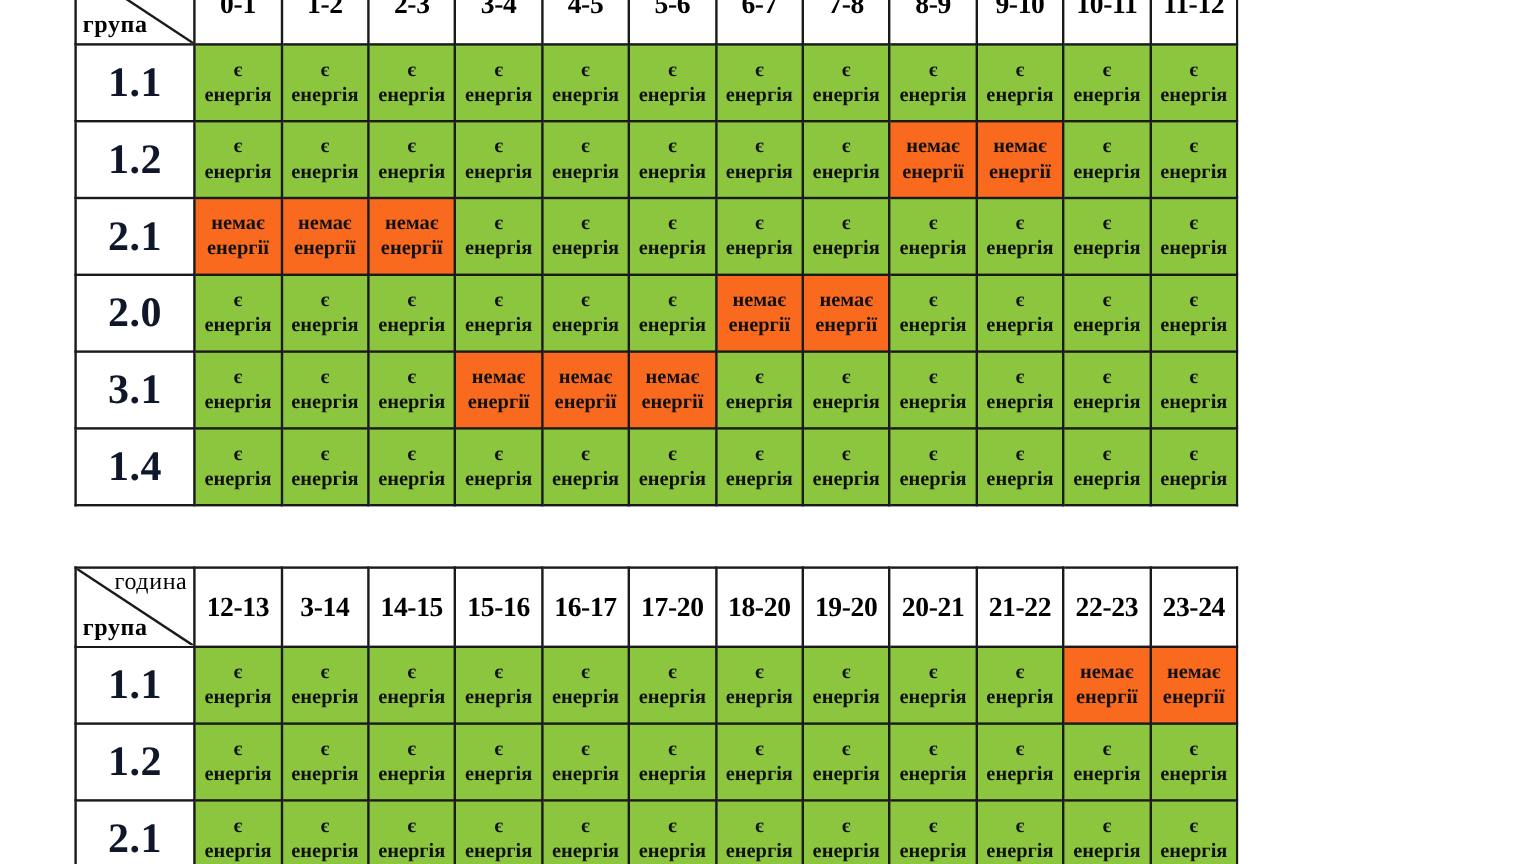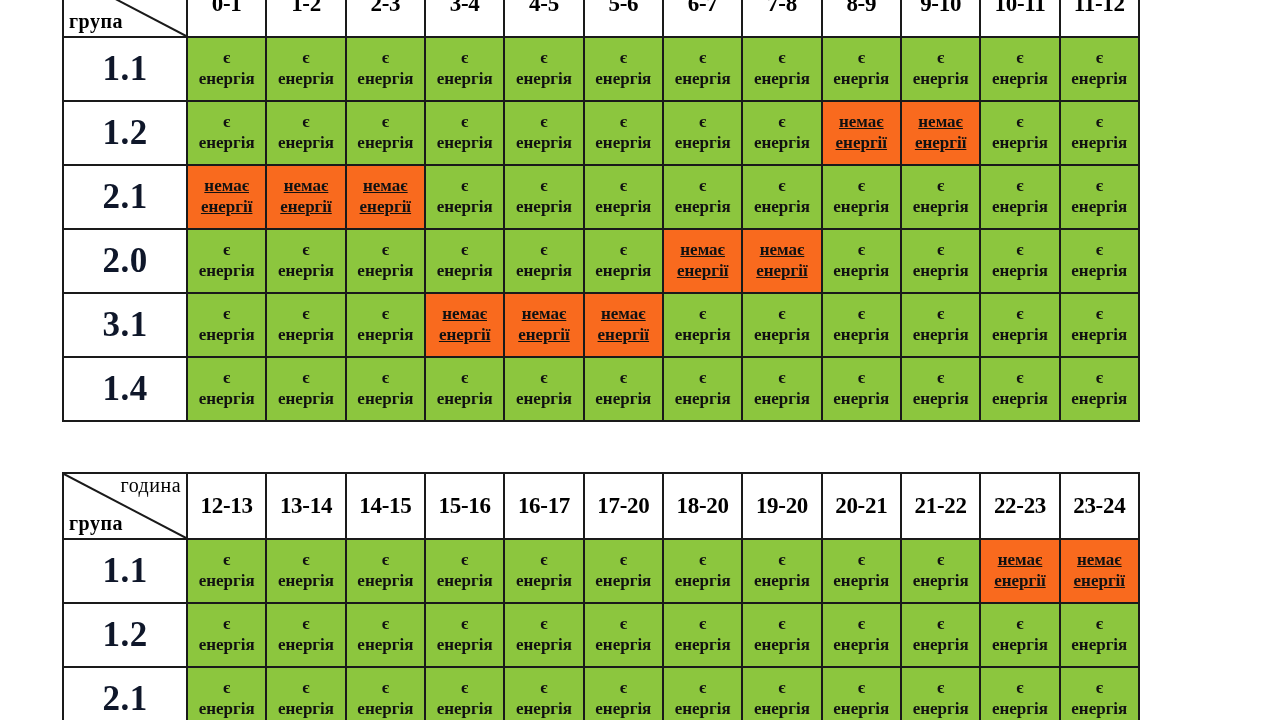--- a/index.html
+++ b/index.html
@@ -13,21 +13,21 @@
   }
   body {
     font-family: "Liberation Serif", "DejaVu Serif", serif;
     position: relative;
   }
 
   .sheet {
     position: absolute;
     left: 0;
     top: 0;
-    width: 1140px;
+    width: 1032px;
     height: 720px;
     overflow: hidden;
   }
 
   
   .schedule-table {
     position: absolute;
     border-collapse: collapse;
     table-layout: fixed;
     background: #ffffff;
@@ -114,21 +114,21 @@
     font-size: 17px;
     font-weight: bold;
     color: #111111;
     line-height: 1.22;
     padding: 2px 0 2px 0;
   }
   .status-cell .line1 { display: block; font-size: 17px; }
   .status-cell .line2 { display: block; font-size: 17px; }
 
   .status-cell.state-on  { background: #8CC63E; }
-  .status-cell.state-off { background: #F96A1E; text-decoration: underline; }
+  .status-cell.state-off { background: #F96A1E; }
 </style>
 </head>
 <body>
 
 <div class="sheet">
   <table class="schedule-table" id="table-block-1">
       <thead>
         <tr>
           <th class="corner-cell">
             <svg class="corner-diagonal" viewBox="0 0 146 64" preserveAspectRatio="none">
@@ -463,21 +463,21 @@
       <thead>
         <tr>
           <th class="corner-cell">
             <svg class="corner-diagonal" viewBox="0 0 146 64" preserveAspectRatio="none">
               <line x1="0" y1="0" x2="146" y2="64" stroke="#1A1A1A" stroke-width="2" vector-effect="non-scaling-stroke"></line>
             </svg>
             <span class="corner-hour">година</span>
             <span class="corner-group">група</span>
           </th>
           <th class="hour-head">12-13</th>
-          <th class="hour-head">13-14</th>
+          <th class="hour-head">3-14</th>
           <th class="hour-head">14-15</th>
           <th class="hour-head">15-16</th>
           <th class="hour-head">16-17</th>
           <th class="hour-head">17-20</th>
           <th class="hour-head">18-20</th>
           <th class="hour-head">19-20</th>
           <th class="hour-head">20-21</th>
           <th class="hour-head">21-22</th>
           <th class="hour-head">22-23</th>
           <th class="hour-head">23-24</th>

